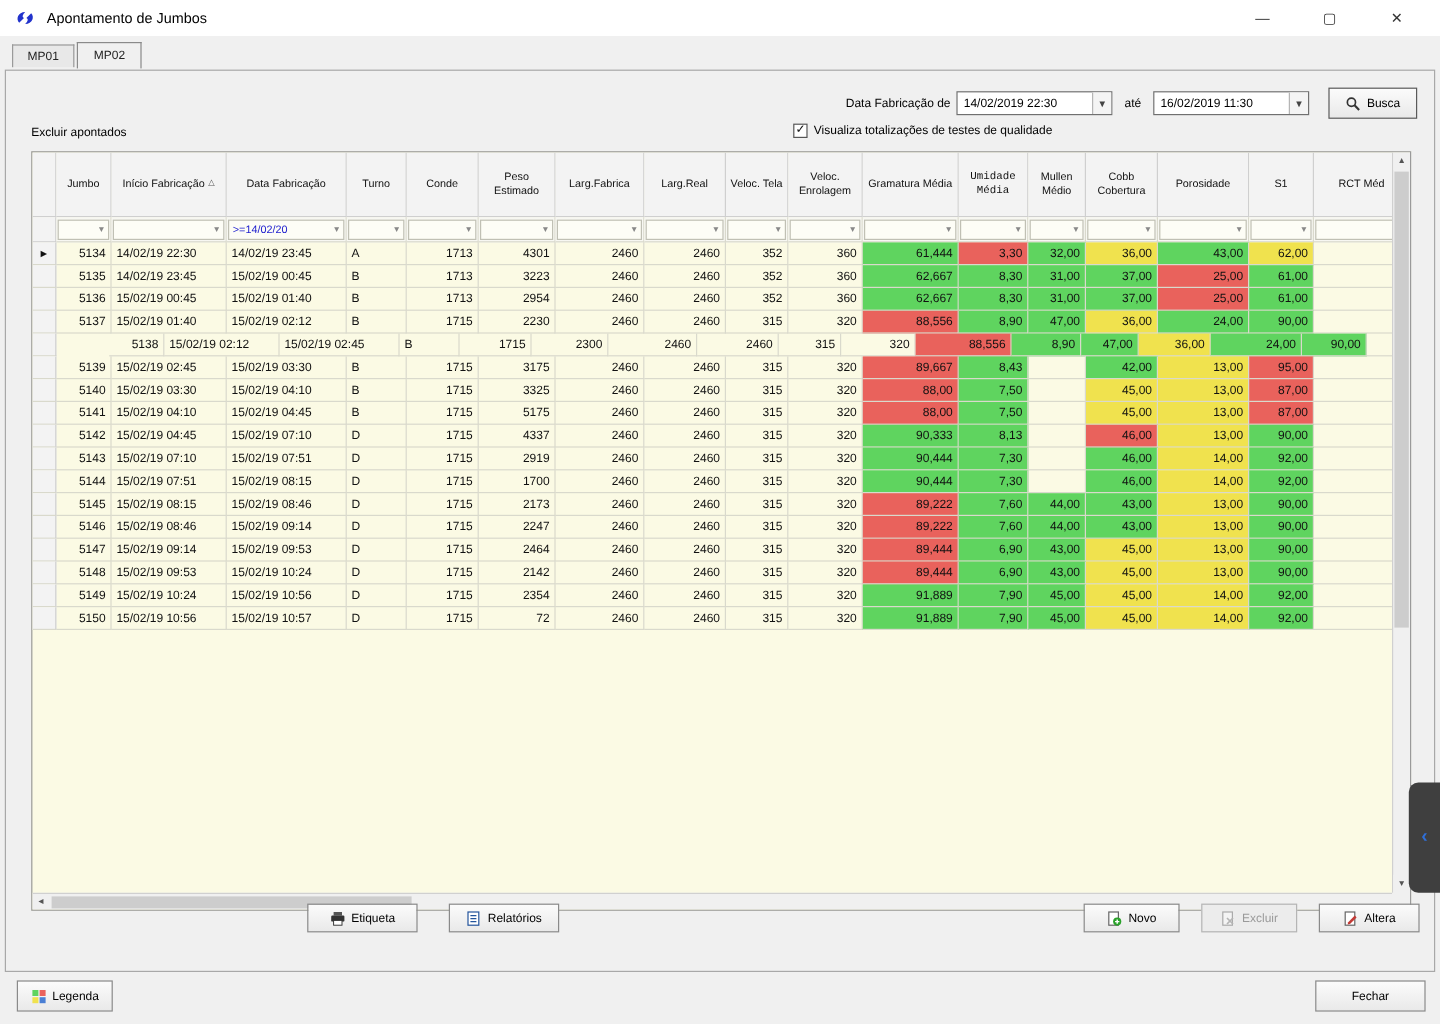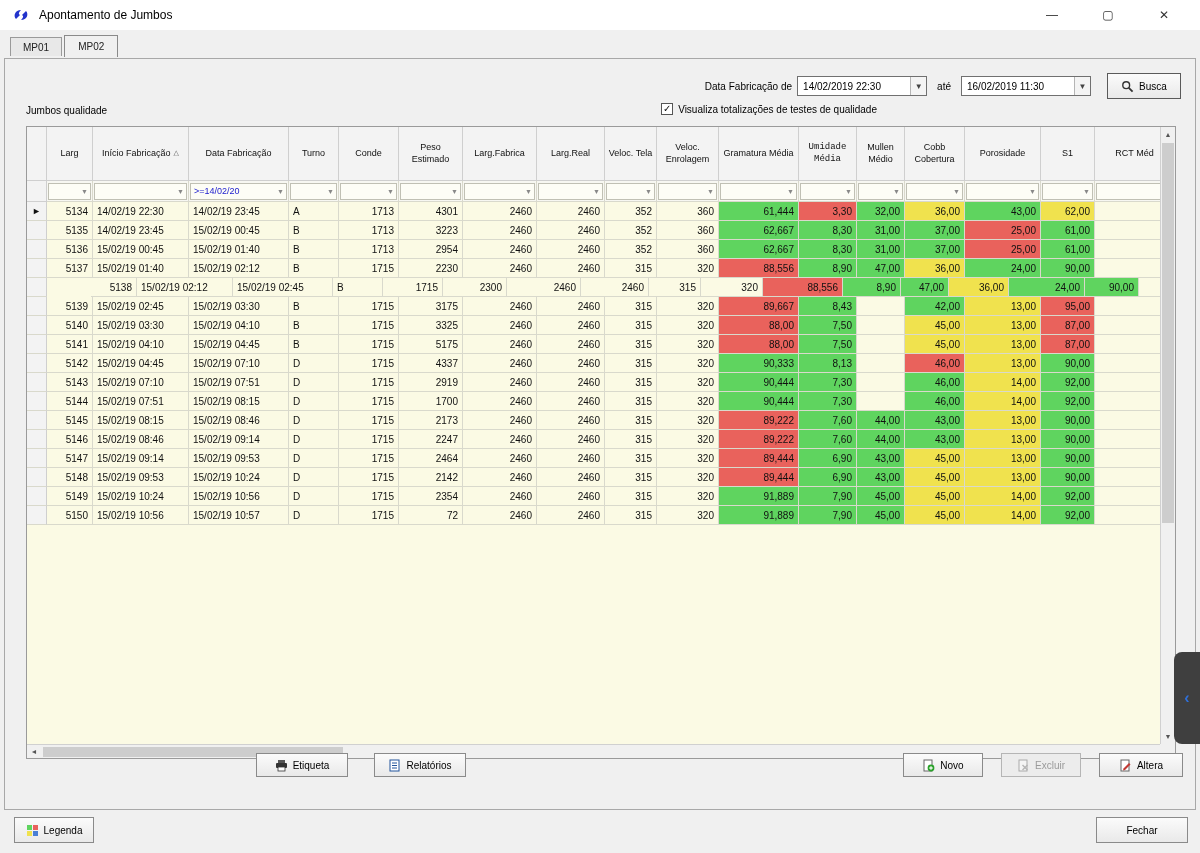--- a/index.html
+++ b/index.html
@@ -134,27 +134,27 @@
       </svg>
       <span>Busca</span>
     </button>
   </div>
 
   <div class="chk-row">
     <div class="chk">✓</div>
     <span class="lbl">Visualiza totalizações de testes de qualidade</span>
   </div>
 
-  <div class="section-label">Jumbos qualidade</div>
+  <div class="section-label">Excluir apontados</div>
 
   <div class="grid">
     <div class="grid-inner">
       <div class="hdr-row">
           <div class="gutter" style="height: 54px;"></div>
-          <div class="cell" style="width: 46px;">Larg</div>
+          <div class="cell" style="width: 46px;">Jumbo</div>
           <div class="cell" style="width: 96px;">Início Fabricação<span class="sort-mark">△</span></div>
           <div class="cell" style="width: 100px;">Data Fabricação</div>
           <div class="cell" style="width: 50px;">Turno</div>
           <div class="cell" style="width: 60px;">Conde</div>
           <div class="cell" style="width: 64px;">Peso Estimado</div>
           <div class="cell" style="width: 74px;">Larg.Fabrica</div>
           <div class="cell" style="width: 68px;">Larg.Real</div>
           <div class="cell" style="width: 52px;">Veloc. Tela</div>
           <div class="cell" style="width: 62px;">Veloc. Enrolagem</div>
           <div class="cell" style="width: 80px;">Gramatura Média</div>

